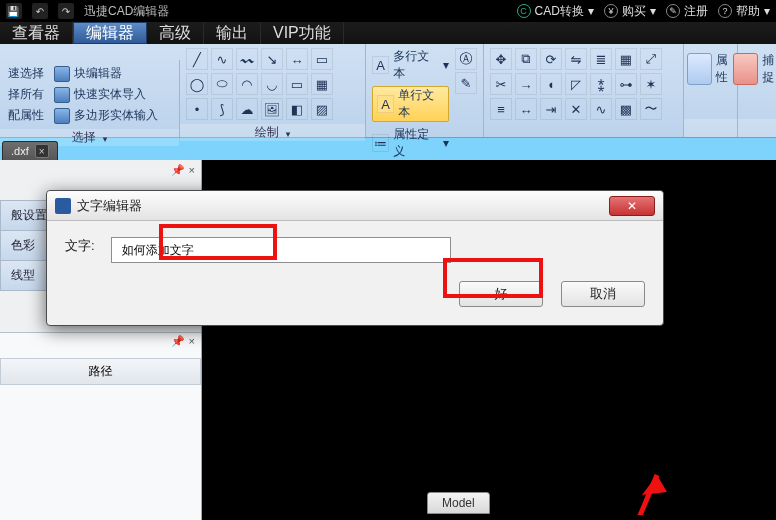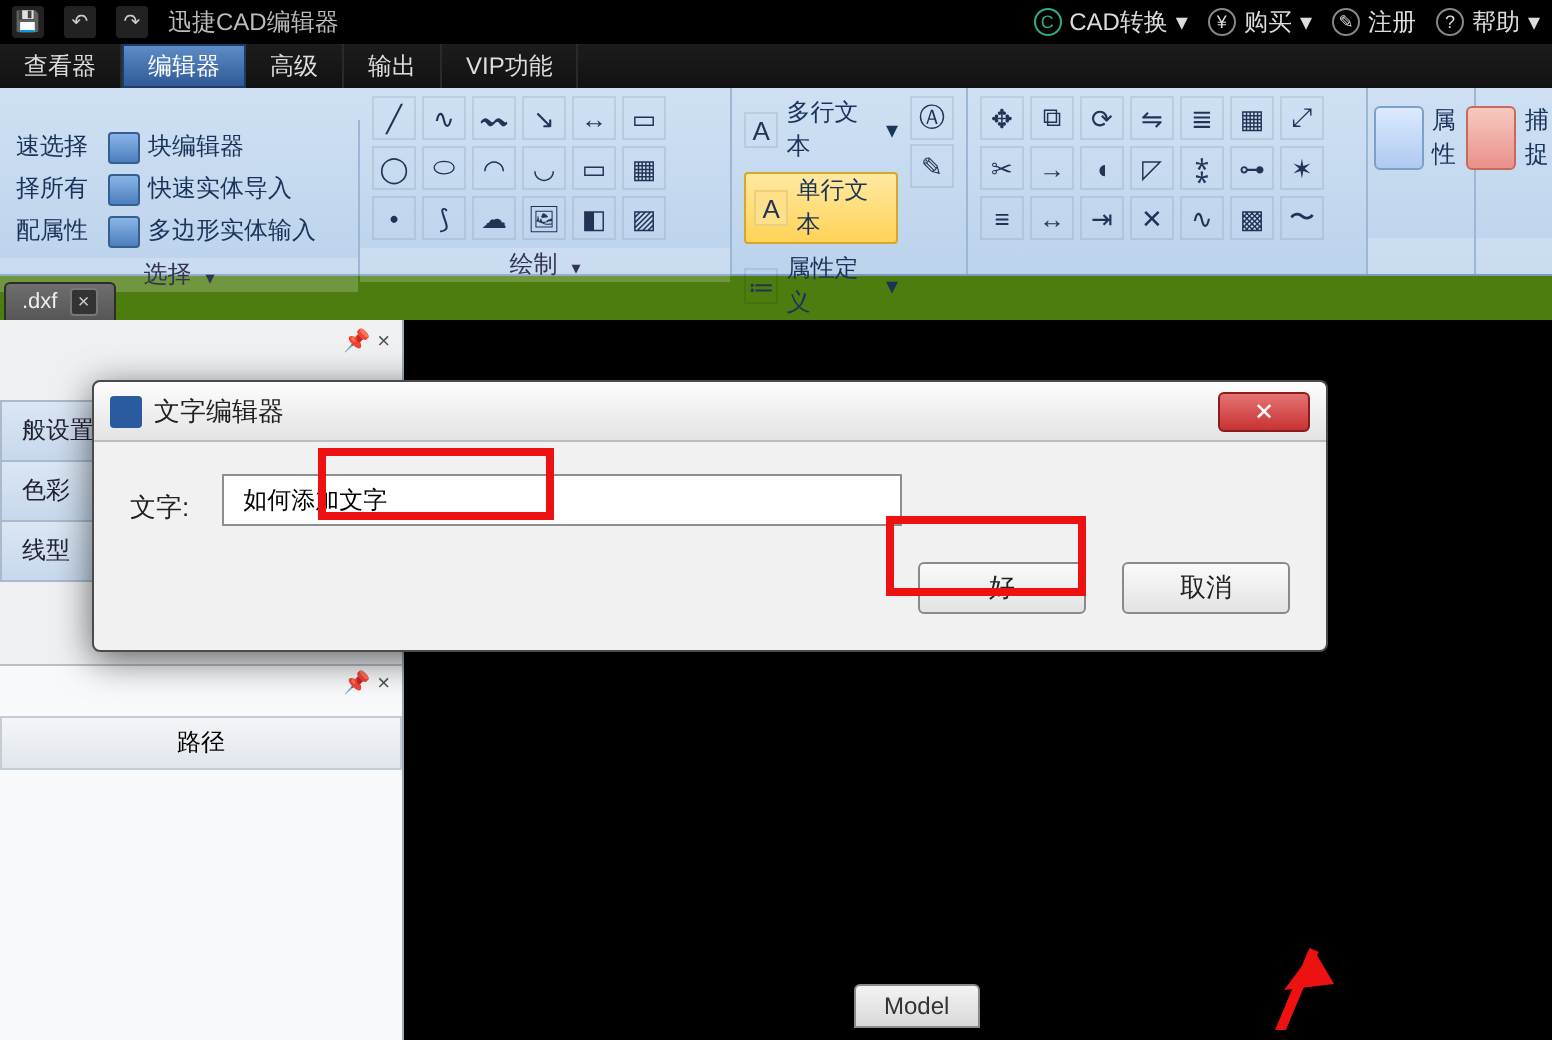--- a/index.html
+++ b/index.html
@@ -6,21 +6,21 @@
   body { width: 776px; height: 520px; background: #000; overflow: hidden; position: relative; }
 
   
   .titlebar { height: 22px; background: #000; display: flex; align-items: center; color: #eee; font-size: 12px; padding: 0 6px; gap: 10px; }
   .titlebar .icon { width: 16px; height: 16px; background: #222; border-radius: 2px; display:inline-flex;align-items:center;justify-content:center;font-size:10px;color:#ccc;}
   .titlebar .spacer { flex: 1; text-align:left; color:#bbb;}
   .titlebar .rlink { color: #ddd; font-size: 12px; display:flex;align-items:center;gap:4px;}
   .titlebar .rlink .c { width:14px;height:14px;border-radius:50%;border:1px solid #888;display:inline-flex;align-items:center;justify-content:center;font-size:9px;}
 
   
-  .menus { height: 22px; background: linear-gradient(#1c1c1c,#121212); display: flex; align-items: stretch; font-size: 12px; color: #ddd; }
+  .menus { height: 22px; background: linear-gradient(#1c1c1c,#121212); display: flex; align-items: stretch; font-size: 16px; color: #ddd; }
   .tab-m { padding: 0 12px; display:flex;align-items:center; border-right:1px solid #2a2a2a;}
   .tab-m.active { background: linear-gradient(#5d8cc7,#2f5a97); color:#fff; border:1px solid #1c3c66;}
 
   
   .ribbon { height: 94px; background: linear-gradient(#cfe0f3,#bcd3ec); border-bottom:1px solid #7a9ac0; display:flex; }
   .group { border-right:1px solid #9cb7d6; display:flex; flex-direction:column; }
   .group-body { flex:1; display:flex; padding:4px 6px; gap:6px; align-items:flex-start;}
   .group-label { height:18px; text-align:center; font-size:12px; color:#335; background:rgba(255,255,255,0.2); display:flex;align-items:center;justify-content:center;gap:4px;}
   .group-label .dd::after{content:"▾"; font-size:9px; margin-left:3px;}
 
@@ -29,21 +29,21 @@
   .ric { width:16px; height:16px; background:#5d87bb; border:1px solid #2b5; border-radius:2px;}
   .ric.b{background:linear-gradient(#89b5e8,#4d7fbd);border:1px solid #35608e;}
   .iconcell{width:22px;height:22px;border:1px solid rgba(0,0,0,0.08);display:inline-flex;align-items:center;justify-content:center;font-size:13px;color:#235;}
   .igrid{display:grid;grid-template-columns:repeat(6,22px);grid-auto-rows:22px;gap:3px;}
   .hl{ background:linear-gradient(#ffe9a1,#ffd256); border:1px solid #d2a92e; border-radius:2px; padding:0 4px;}
   .biglabel{display:flex;align-items:center;gap:4px;font-size:12px;color:#1a3358;}
   .bigbtn { display:flex;flex-direction:row;align-items:center;justify-content:center;padding:4px 10px;gap:4px;color:#1a3358;font-size:12px;}
   .bigbtn .bi{width:32px;height:32px;border:1px solid #7ca0c7;border-radius:3px;background:linear-gradient(#dceafe,#aecaf0);}
 
   
-  .doctabs { height:22px; background:#4d7c0f; display:flex; align-items:flex-end; padding-left:2px;}
+  .doctabs { height:22px; background:#7dd3fc; display:flex; align-items:flex-end; padding-left:2px;}
   .doctab { background:linear-gradient(#6e6e6e,#565656); color:#eee; font-size:11px; padding:2px 8px; border:1px solid #2d2d2d; border-bottom:none; border-radius:3px 3px 0 0; display:flex;align-items:center;gap:6px;}
   .doctab .x{width:14px;height:14px;border:1px solid #777;background:#333;color:#ccc;font-size:10px;display:flex;align-items:center;justify-content:center;border-radius:2px;}
 
   
   .work { position:relative; height: calc(520px - 22px - 22px - 94px - 22px); display:flex;}
   .sidepanel { width:202px; background:#eef0f2; border-right:1px solid #9faab5; position:relative; height:100%;}
   .pin { position:absolute; top:4px; right:6px; font-size:11px; color:#555;}
   .sidetabs { position:absolute; left:0; top:40px; display:flex; flex-direction:column;}
   .sidetab { writing-mode: horizontal-tb; font-size:12px; padding:6px 10px; background:linear-gradient(#dbe6f3,#c7d8ec); border:1px solid #aab9cc; margin-bottom:-1px; color:#223;}
   .sidebody { position:absolute; left:0; right:0; bottom:0; top:172px; background:#f8f9fb; border-top:1px solid #b7c0c9;}
@@ -54,21 +54,21 @@
   .arrow { position:absolute; left:370px; top:300px; width:120px; height:180px; }
   .modeltab { position:absolute; left:225px; bottom:6px; background:linear-gradient(#f3f3f3,#d9d9d9); border:1px solid #8a8a8a; border-radius:3px 3px 0 0; font-size:12px; padding:3px 14px; color:#333;}
   .hscroll { position:absolute; left:0; right:0; bottom:0; height:5px; background:#000;}
 
   
   .dialog { position:absolute; left:46px; top:190px; width:618px; background:#f1f1f1; border:1px solid #4b4b4b; border-radius:4px; box-shadow:0 4px 18px rgba(0,0,0,0.6);}
   .dlg-title { height:30px; background:linear-gradient(#fdfdfd,#e3e3e3); border-bottom:1px solid #bcbcbc; display:flex; align-items:center; padding:0 8px; font-size:13px; color:#222; border-radius:4px 4px 0 0;}
   .dlg-title .ico{width:16px;height:16px;background:#2a5aa0;border-radius:2px;margin-right:6px;}
   .dlg-close { margin-left:auto; width:46px; height:20px; background:linear-gradient(#e57373,#c83232); border:1px solid #8a1c1c; border-radius:3px; color:#fff; display:flex;align-items:center;justify-content:center;font-size:12px;}
   .dlg-body { padding:16px 18px 18px 18px;}
-  .dlg-row { display:flex; align-items:flex-end; gap:16px;}
+  .dlg-row { display:flex; align-items:flex-start; gap:16px;}
   .dlg-row label{font-size:13px;color:#222;}
   .dlg-row input[type=text]{flex:0 0 340px; height:26px; border:1px solid #8e8e8e; padding:2px 10px; font-size:12px;}
   .dlg-btns { display:flex; justify-content:flex-end; gap:18px; margin-top:18px;}
   .dlg-btns button{width:84px;height:26px;background:linear-gradient(#fafafa,#e3e3e3);border:1px solid #8a8a8a;border-radius:3px;font-size:13px;color:#222;}
 
   
   .redbox{position:absolute;border:4px solid #e11;pointer-events:none;}
 
 </style>
 </head>

